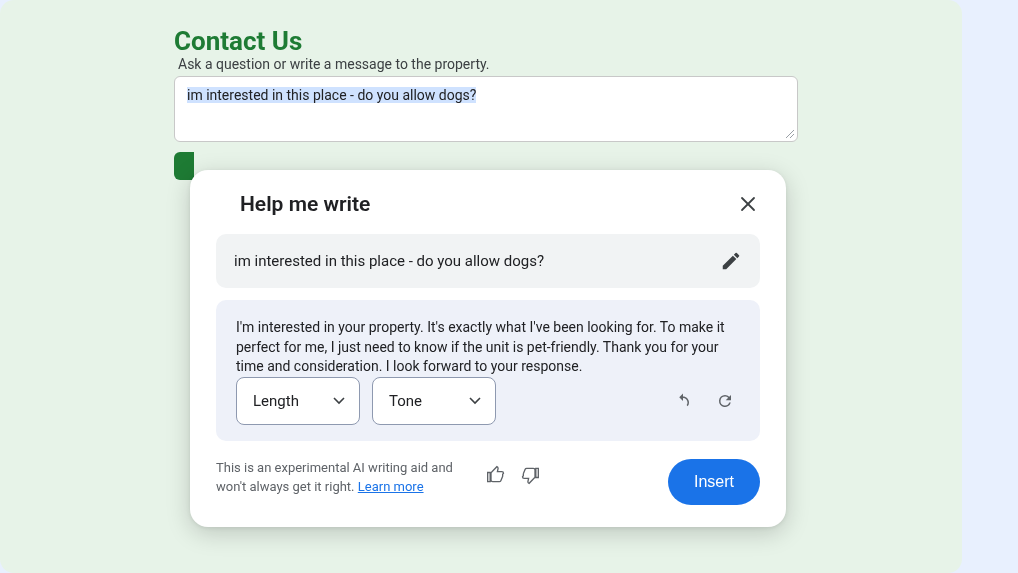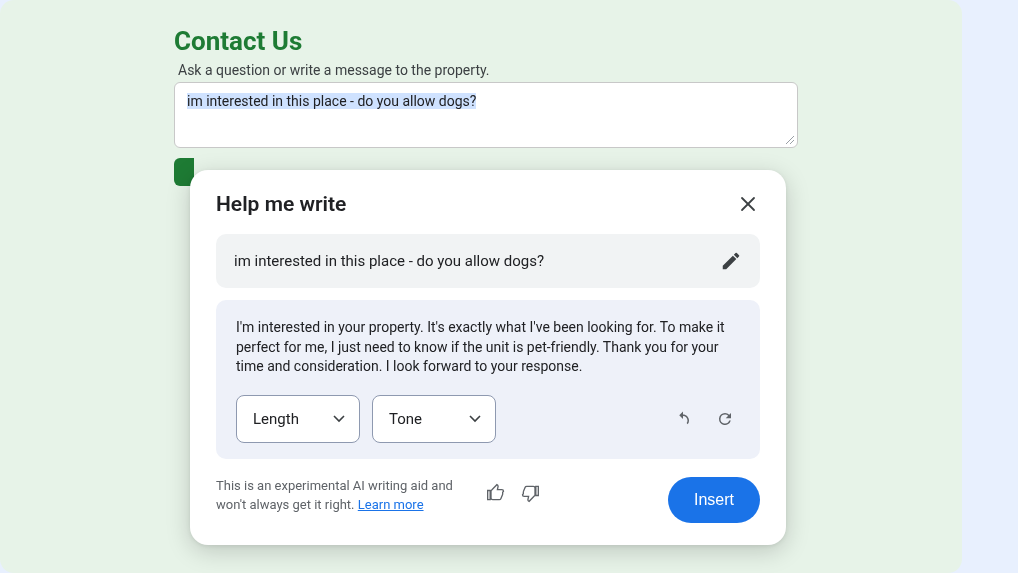--- a/index.html
+++ b/index.html
@@ -22,21 +22,21 @@
     padding: 26px 0 0 0;
   }
   .content {
     margin-left: 174px;
     width: 624px;
   }
   .page-title {
     color: #1e7b34;
     font-size: 26px;
     font-weight: 700;
-    margin-bottom: 6px;
+    margin-bottom: 0;
   }
   .page-subtitle {
     color: #3c4043;
     font-size: 14px;
     margin-left: 4px;
     margin-bottom: 4px;
   }
   .message-box {
     width: 624px;
     height: 66px;
@@ -76,20 +76,21 @@
     background: #fff;
     border-radius: 18px;
     box-shadow: 0 6px 24px rgba(0,0,0,0.18), 0 1px 4px rgba(0,0,0,0.08);
     padding: 22px 26px 22px 26px;
   }
   .popup-header {
     display: flex;
     justify-content: space-between;
     align-items: center;
     margin-bottom: 18px;
+    margin-left: 24px;
   }
   .popup-title {
     font-size: 21px;
     font-weight: 600;
     color: #202124;
   }
   .close-btn {
     background: none;
     border: none;
     cursor: pointer;
@@ -122,21 +123,20 @@
   .result-box {
     background: #eef1f9;
     border-radius: 10px;
     padding: 18px 20px 16px 20px;
     margin-bottom: 18px;
   }
   .result-text {
     font-size: 14px;
     line-height: 1.4;
     color: #202124;
-    margin-bottom: 18px;
   }
   .result-controls {
     display: flex;
     align-items: center;
     gap: 12px;
   }
   .select-pill {
     background: #fff;
     border: 1px solid #8e99b0;
     border-radius: 8px;

